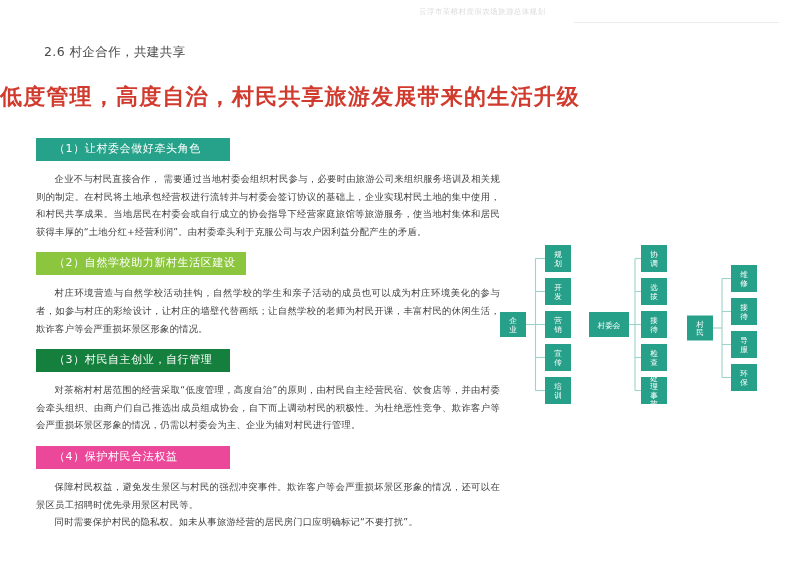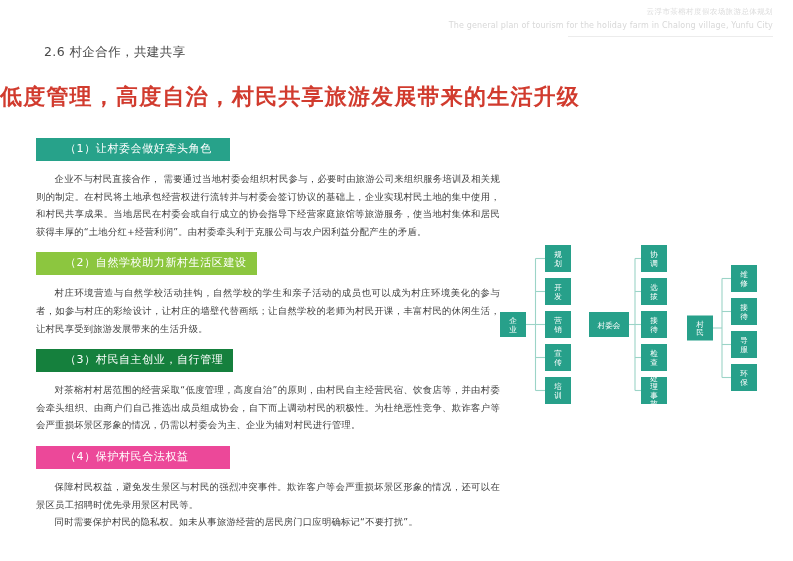--- a/index.html
+++ b/index.html
@@ -13,23 +13,23 @@
     position: relative;
     overflow: hidden;
     font-family: "DejaVu Sans", "Liberation Sans", sans-serif;
     color: #3b3b3b;
   }
 
   
   .page-header {
     position: absolute;
     top: 6px;
-    right: 20px;
+    right: 14px;
     width: 360px;
-    text-align: right;
+    text-align: left;
   }
   .header-cn {
     font-size: 7.5px;
     color: #dcdcdc;
     letter-spacing: .4px;
     line-height: 12px;
     white-space: nowrap;
   }
   .header-en {
     font-size: 8px;
@@ -75,21 +75,21 @@
     position: absolute;
     left: 36px;
     top: 137px;
     width: 464px;
   }
   .block { margin-bottom: 11px; }
 
   .block-head {
     display: inline-block;
     min-width: 194px;
-    padding: 4px 10px 5px 29px;
+    padding: 4px 10px 5px 18px;
     box-sizing: border-box;
     color: #ffffff;
     font-size: 11px;
     letter-spacing: .6px;
     line-height: 14px;
     white-space: nowrap;
   }
   .head-teal  { background: #27a28a; }
   .head-green { background: #8cc63f; }
   .head-amber { background: #15803d; }
@@ -129,40 +129,39 @@
     font-family: "DejaVu Sans", "Liberation Sans", sans-serif;
     font-size: 7.6px;
     text-anchor: middle;
   }
 </style>
 </head>
 <body>
 
 <div class="page-header">
   <div class="header-cn">云浮市茶榕村度假农场旅游总体规划</div>
-  <div class="header-en">The general plan of tourism for the holiday farm in Chalong village, Yunfu City</div>
   <div class="header-rule"></div>
 </div>
 
 <div class="section-no">2.6 村企合作，共建共享</div>
 <div class="main-title">低度管理，高度自治，村民共享旅游发展带来的生活升级</div>
 
 <div class="left-col">
 
   <div class="block">
     <div class="block-head head-teal">（1）让村委会做好牵头角色</div>
     <div class="block-body">
       <p class="para">企业不与村民直接合作， 需要通过当地村委会组织村民参与，必要时由旅游公司来组织服务培训及相关规则的制定。在村民将土地承包经营权进行流转并与村委会签订协议的基础上，企业实现村民土地的集中使用，和村民共享成果。当地居民在村委会或自行成立的协会指导下经营家庭旅馆等旅游服务，使当地村集体和居民获得丰厚的“土地分红+经营利润”。由村委牵头利于克服公司与农户因利益分配产生的矛盾。</p>
     </div>
   </div>
 
   <div class="block">
     <div class="block-head head-green">（2）自然学校助力新村生活区建设</div>
     <div class="block-body">
-      <p class="para">村庄环境营造与自然学校活动挂钩，自然学校的学生和亲子活动的成员也可以成为村庄环境美化的参与者，如参与村庄的彩绘设计，让村庄的墙壁代替画纸；让自然学校的老师为村民开课，丰富村民的休闲生活，让村民享受到旅游发展带来的生活升级。</p>
+      <p class="para">村庄环境营造与自然学校活动挂钩，自然学校的学生和亲子活动的成员也可以成为村庄环境美化的参与者，如参与村庄的彩绘设计，让村庄的墙壁代替画纸；让自然学校的老师为村民开课，丰富村民的休闲生活，欺诈客户等会严重损坏景区形象的情况。</p>
     </div>
   </div>
 
   <div class="block">
     <div class="block-head head-amber">（3）村民自主创业，自行管理</div>
     <div class="block-body">
       <p class="para">对茶榕村村居范围的经营采取“低度管理，高度自治”的原则，由村民自主经营民宿、饮食店等，并由村委会牵头组织、由商户们自己推选出成员组成协会，自下而上调动村民的积极性。为杜绝恶性竞争、欺诈客户等会严重损坏景区形象的情况，仍需以村委会为主、企业为辅对村民进行管理。</p>
     </div>
   </div>
 

